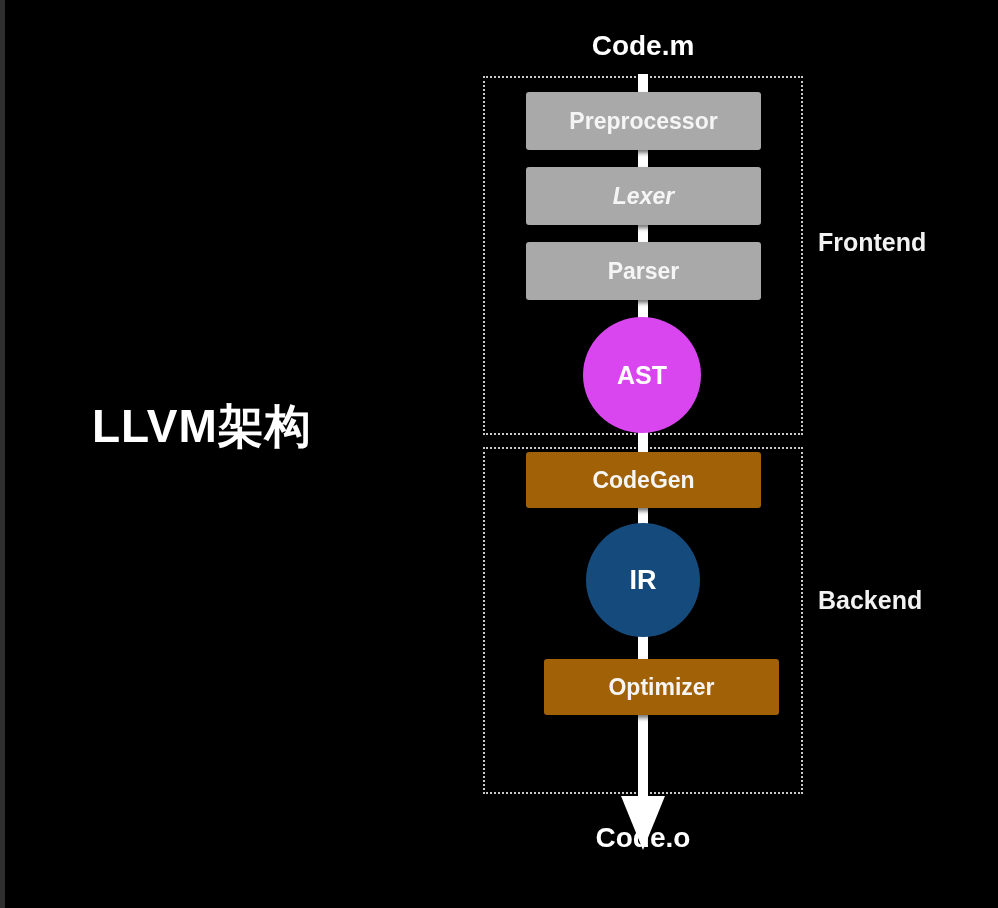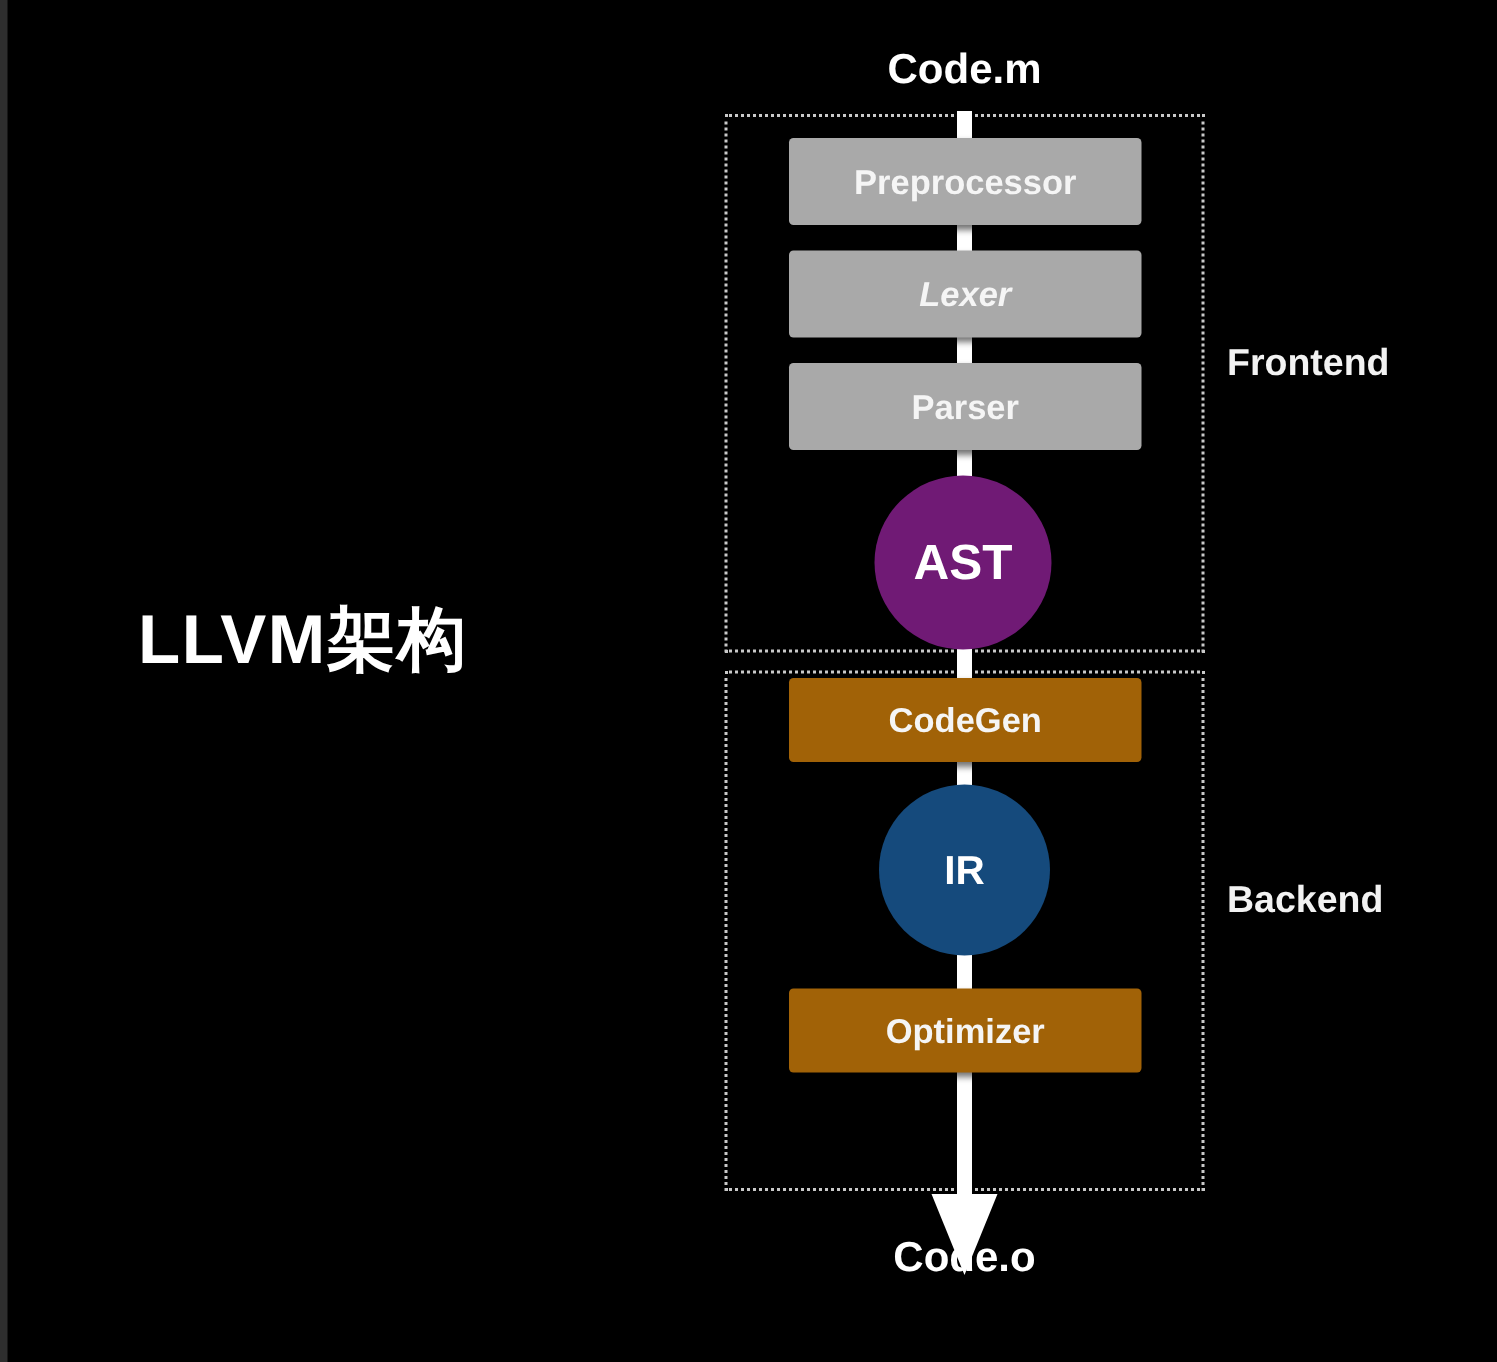--- a/index.html
+++ b/index.html
@@ -101,37 +101,37 @@
     color: #f5f5f5;
     z-index: 3;
     box-shadow: 0 3px 4px rgba(0,0,0,0.55);
   }
   .stage-box.light { background: #a9a9a9; }
   .stage-box.dark  { background: #a16207; }
   .sb-preprocessor { top: 92px; }
   .sb-lexer        { top: 167px; font-style: italic; }
   .sb-parser       { top: 242px; }
   .sb-codegen      { top: 452px; height: 56px; }
-  .sb-optimizer    { top: 659px; height: 56px; }
+  .sb-optimizer    { top: 659px; height: 56px; margin-left: 18px; }
   .sb-assembler    { top: 731px; height: 56px; }
   .node-circle {
     position: absolute;
     border-radius: 50%;
     display: flex;
     align-items: center;
     justify-content: center;
     font-weight: 700;
     color: #ffffff;
     z-index: 3;
   }
   .node-ast {
     left: 583px; top: 317px;
     width: 118px; height: 116px;
-    background: #701a75;
-    font-size: 33px;
+    background: #d946ef;
+    font-size: 25px;
   }
   .node-ir {
     left: 586px; top: 523px;
     width: 114px; height: 114px;
     background: #154a7c;
     font-size: 27px;
     text-align: right;
   }
 </style>
 </head>

